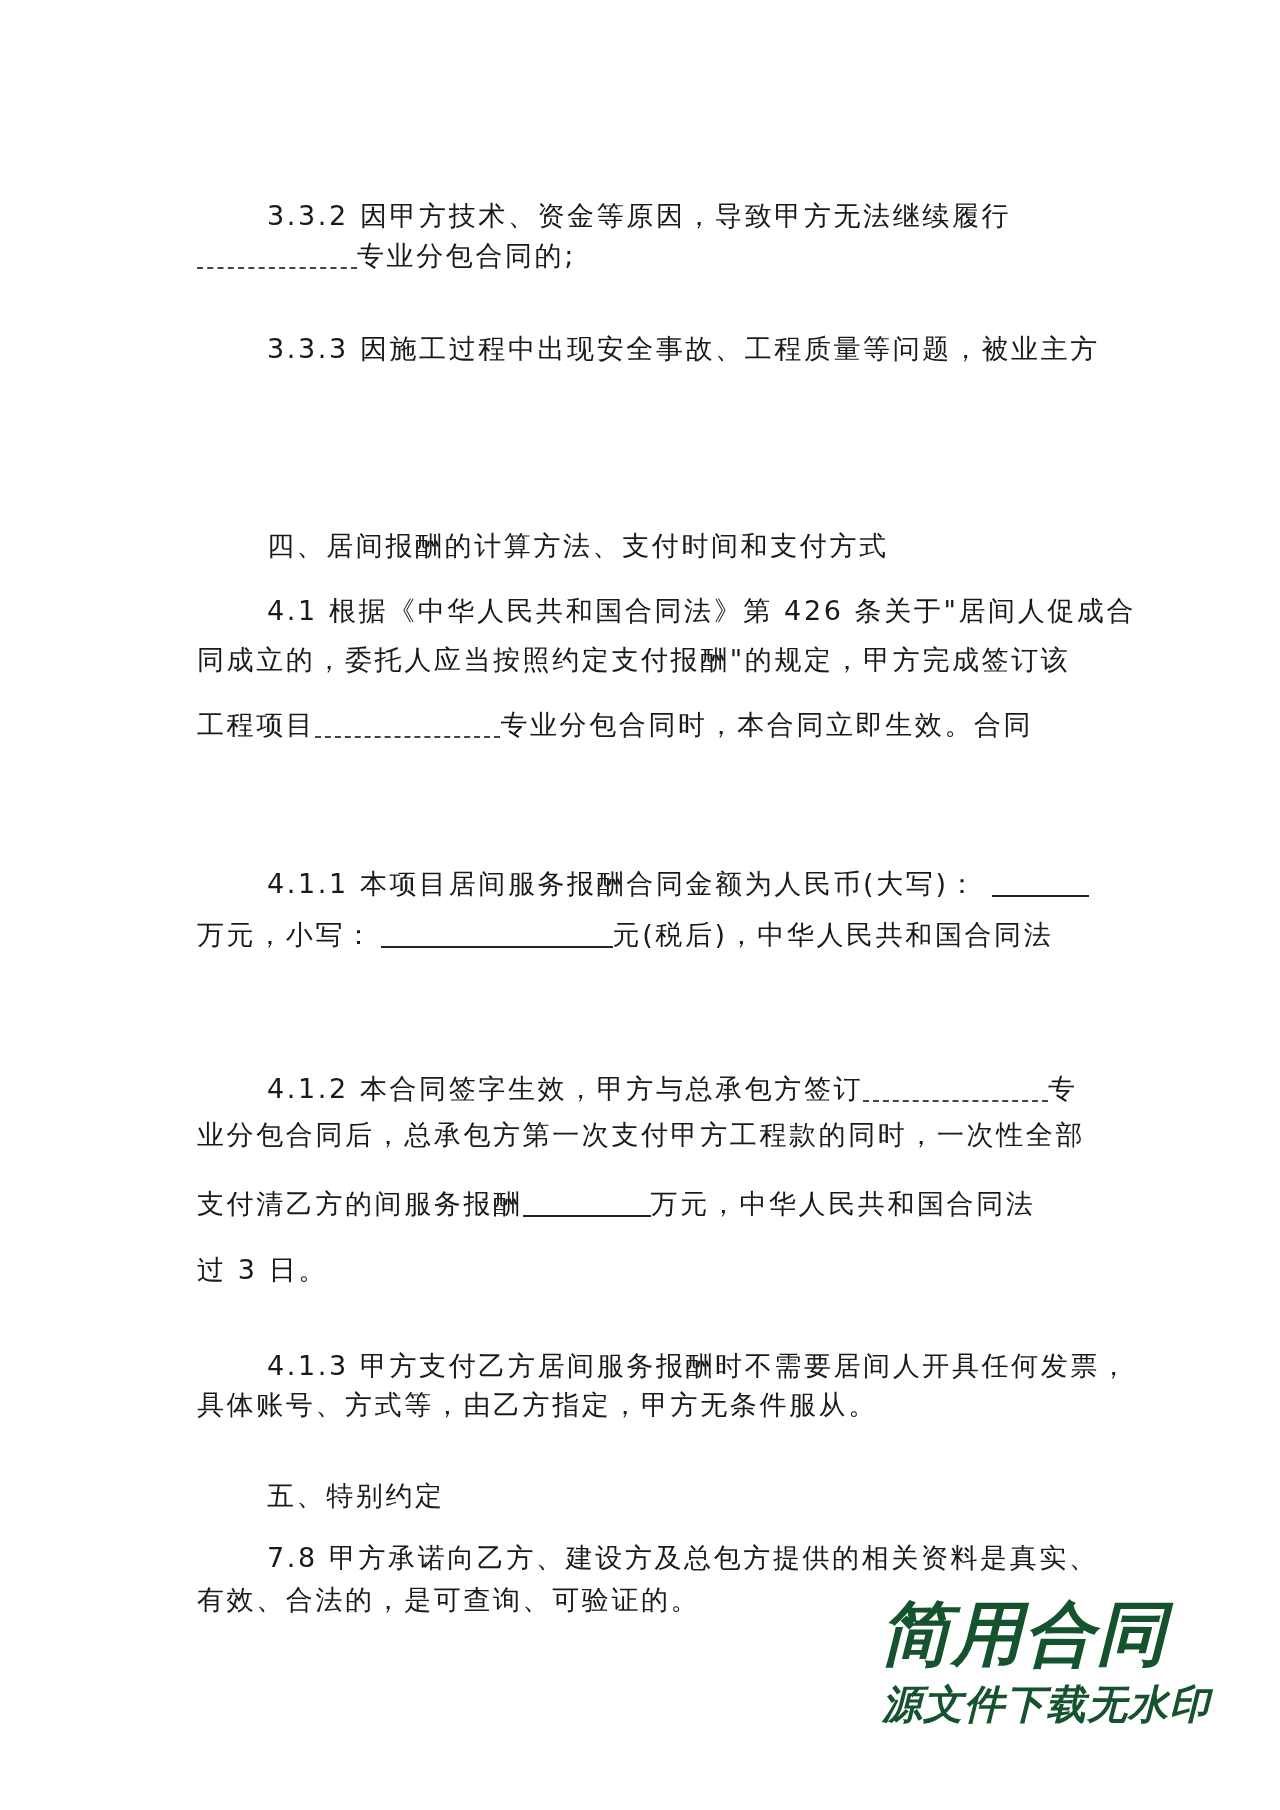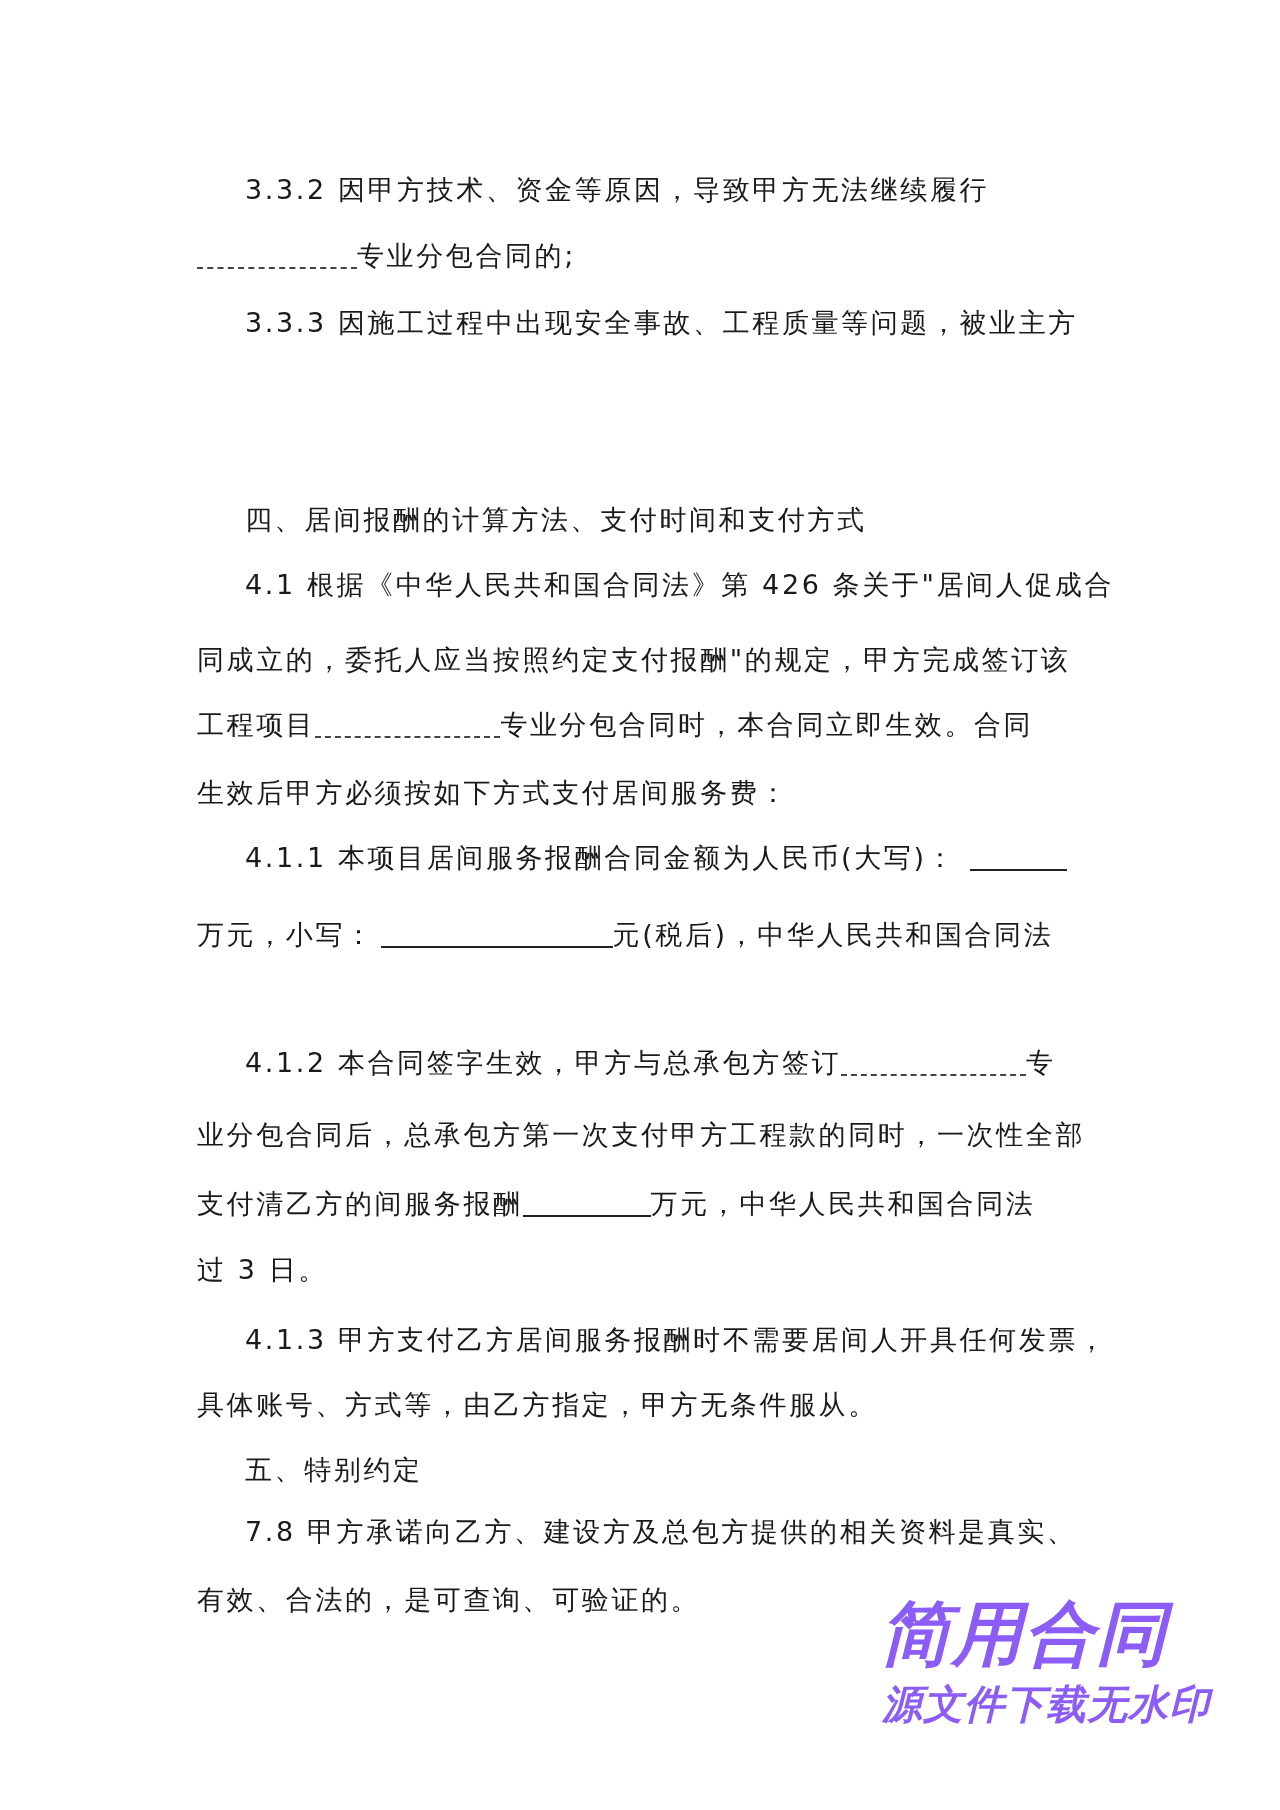--- a/index.html
+++ b/index.html
@@ -1,24 +1,24 @@
 <!DOCTYPE html>
 <html><head>
 <meta charset="utf-8">
 <style>
   html, body { margin: 0; padding: 0; background: #ffffff; }
   body { width: 1280px; height: 1810px; position: relative; overflow: hidden;
          font-family: "DejaVu Sans", "Liberation Sans", sans-serif; color: #1a1a1a; }
   .page { position: absolute; left: 0; top: 0; width: 1280px; height: 1810px; background: #fff; }
   .line { position: absolute; left: 197px; width: 890px; height: 40px; line-height: 40px;
           font-size: 27px; letter-spacing: 2.6px; white-space: nowrap; }
-  .line.indent { left: 245px; width: 832px; }
+  .line.indent { left: 267px; width: 832px; margin-top: 26px; }
   .blank { display: inline-block; border-bottom: 2px solid #222; height: 28px; vertical-align: -4px; }
   .blank.dashed { border-bottom: 2px dashed #444; }
-  .wm { position: absolute; color: #8b5cf6; font-weight: bold; font-style: italic; white-space: nowrap;
+  .wm { position: absolute; color: #14532d; font-weight: bold; font-style: italic; white-space: nowrap;
         font-family: "DejaVu Sans", sans-serif; }
   .wm-title { left: 880px; top: 1588px; font-size: 70px; letter-spacing: 2px; }
   .wm-sub { left: 882px; top: 1677px; font-size: 40px; letter-spacing: 1px; }
 </style>
 </head>
 <body>
 
 <div class="page">
 
   <div class="line indent" style="top:170px">3.3.2  因甲方技术、资金等原因，导致甲方无法继续履行</div>
@@ -29,21 +29,20 @@
   <div class="line indent" style="top:303px">3.3.3 因施工过程中出现安全事故、工程质量等问题，被业主方</div>
 
 
   <div class="line indent" style="top:500px">四、居间报酬的计算方法、支付时间和支付方式</div>
 
   <div class="line indent" style="top:565px">4.1 根据《中华人民共和国合同法》第 426 条关于"居间人促成合</div>
   <div class="line" style="top:640px">同成立的，委托人应当按照约定支付报酬"的规定，甲方完成签订该</div>
   <div class="line" style="top:705px">
     <span>工程项目</span><span class="blank dashed" style="width:185px"></span><span>专业分包合同时，本合同立即生效。合同</span>
   </div>
-  <div class="line" style="top:773px">生效后甲方必须按如下方式支付居间服务费：</div>
 
   <div class="line indent" style="top:838px">
     <span>4.1.1 本项目居间服务报酬合同金额为人民币(大写)：</span><span class="blank" style="width:97px; margin-left:14px"></span>
   </div>
   <div class="line" style="top:915px">
     <span>万元，小写：</span><span class="blank" style="width:232px; margin-left:6px"></span><span>元(税后)，中华人民共和国合同法</span>
   </div>
 
   <div class="line indent" style="top:1043px">
     <span>4.1.2 本合同签字生效，甲方与总承包方签订</span><span class="blank dashed" style="width:185px"></span><span>专</span>

